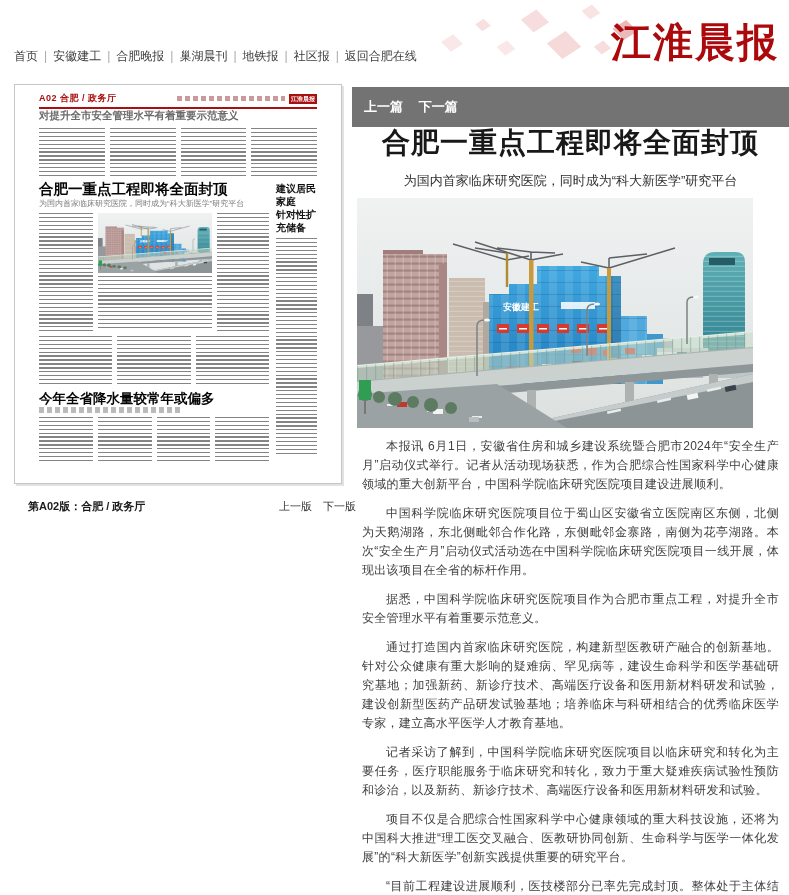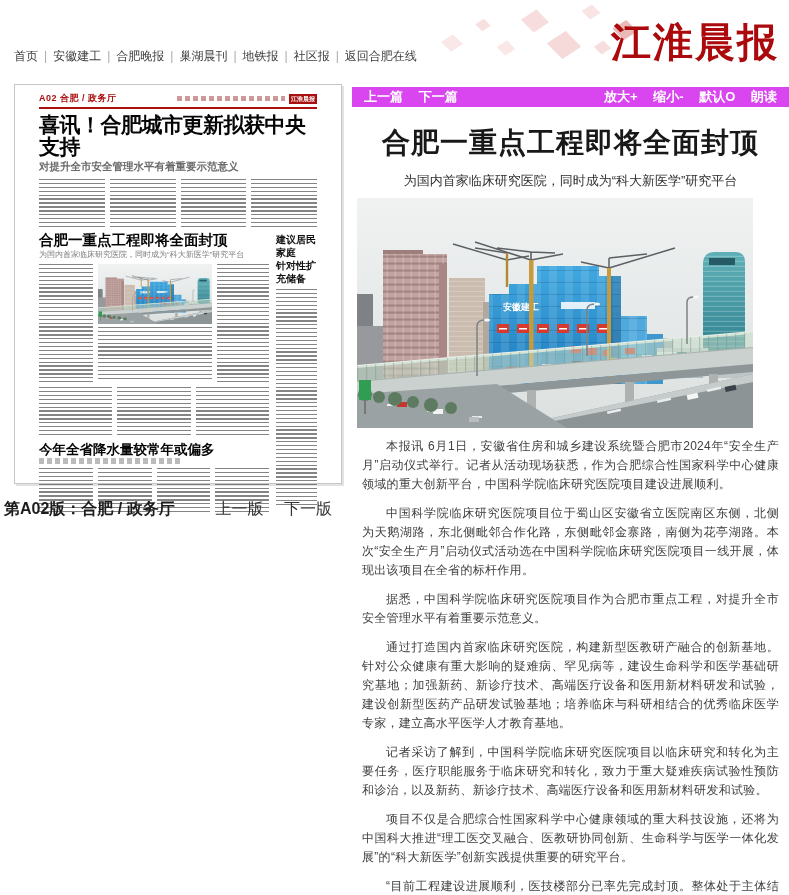--- a/index.html
+++ b/index.html
@@ -49,27 +49,27 @@
   .sec2 .mid .bt{flex:1;}
   .sec2 .c3{flex:1;}
   .cols3{height:50px;margin-top:5px;}
   .np-h3{font-size:13.5px;font-weight:900;color:#050505;margin:6px 0 1px;line-height:1;}
   .bt-line{height:6px;width:62%;margin:0 0 4px;
            background:repeating-linear-gradient(to right,rgba(130,130,130,.55) 0 5px,transparent 5px 8px);}
   .cols4b{height:46px;}
   .np-side{flex:1;display:flex;flex-direction:column;}
   .np-sidehead{font-size:10px;font-weight:900;color:#111;line-height:1.3;}
   .np-side .bt{flex:1;margin-top:4px;}
-  .thumb-caption{position:absolute;left:4px;top:499px;width:328px;display:flex;
-                 justify-content:space-between;font-size:16px;color:#1c1c1c;text-align:center;}
+  .thumb-caption{position:absolute;left:28px;top:499px;width:328px;display:flex;
+                 justify-content:space-between;font-size:11px;color:#1c1c1c;text-align:center;}
   .thumb-caption .ed{font-weight:bold;}
-  .thumb-caption .pn a{color:#333;text-decoration:none;margin-left:16px;cursor:pointer;}
+  .thumb-caption .pn a{color:#333;text-decoration:none;margin-left:8px;cursor:pointer;}
 
   
-  .toolbar{position:absolute;left:352px;top:87px;width:437px;height:20px;background:#d946ef;
+  .toolbar{position:absolute;left:352px;top:87px;width:437px;height:40px;background:#737373;
            color:#fff;display:flex;justify-content:space-between;align-items:center;
            padding:0 12px;box-sizing:border-box;font-size:13px;font-weight:bold;}
   .toolbar a{color:#fff;text-decoration:none;cursor:pointer;}
   .toolbar .lg a{margin-right:12px;}
   .toolbar .rg a{margin-left:12px;}
   .a-title{position:absolute;left:352px;top:124px;width:437px;text-align:center;
            font-size:28px;font-weight:900;color:#181818;letter-spacing:1px;}
   .a-sub{position:absolute;left:352px;top:172px;width:437px;text-align:center;
          font-size:13px;color:#2e2e2e;}
   .photo-wrap{position:absolute;left:357px;top:198px;width:396px;height:230px;}
@@ -267,21 +267,20 @@
   </div>
 
   <div class="thumb">
     <div class="np-head">
       <span class="plabel">A02 合肥 / 政务厅</span>
       <span class="right">
         <span class="bt-red"></span>
         <span class="np-mast">江淮晨报</span>
       </span>
     </div>
-    <div class="np-h1">喜讯！合肥城市更新拟获中央支持</div>
     <div class="np-sub1">对提升全市安全管理水平有着重要示范意义</div>
     <div class="cols cols4">
       <span class="c bt"></span>
         <span class="c bt"></span>
       <span class="c bt"></span>
         <span class="c bt"></span>
     </div>
     <div class="lower">
       <div class="np-main">
         <div class="np-h2">合肥一重点工程即将全面封顶</div>
@@ -326,26 +325,20 @@
       <a>上一版</a>
       <a>下一版</a>
     </span>
   </div>
 
   <div class="toolbar">
     <span class="lg">
       <a>上一篇</a>
       <a>下一篇</a>
     </span>
-    <span class="rg">
-      <a>放大+</a>
-      <a>缩小-</a>
-      <a>默认O</a>
-      <a>朗读</a>
-    </span>
   </div>
 
   <div class="a-title">合肥一重点工程即将全面封顶</div>
   <div class="a-sub">为国内首家临床研究医院，同时成为“科大新医学”研究平台</div>
 
   <div class="photo-wrap">
     <svg class="photo-svg" viewBox="0 0 396 230" preserveAspectRatio="none">
         <use href="#photoArt"></use>
       </svg>
   </div>

